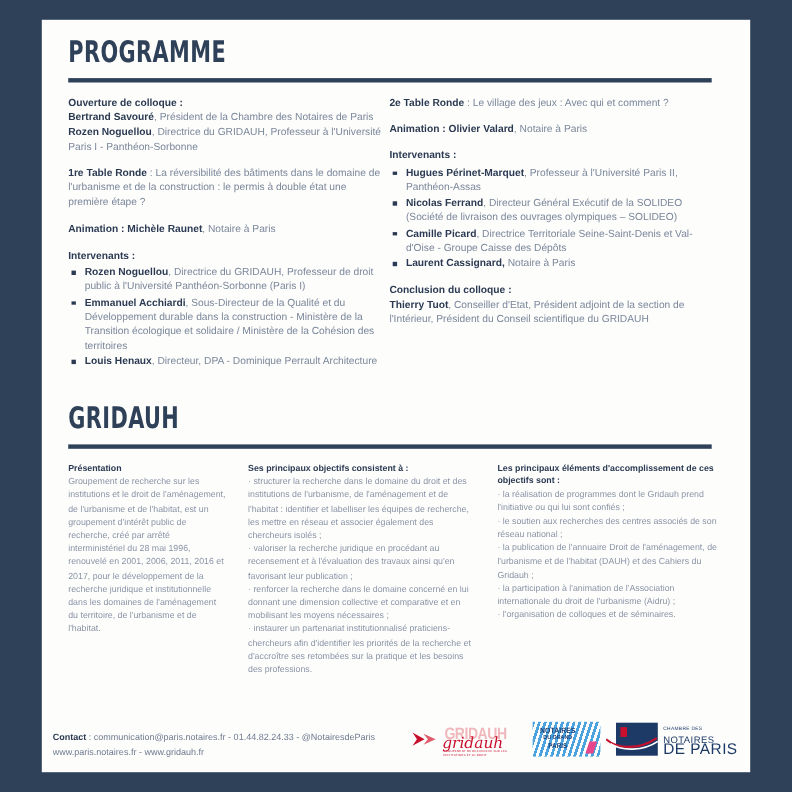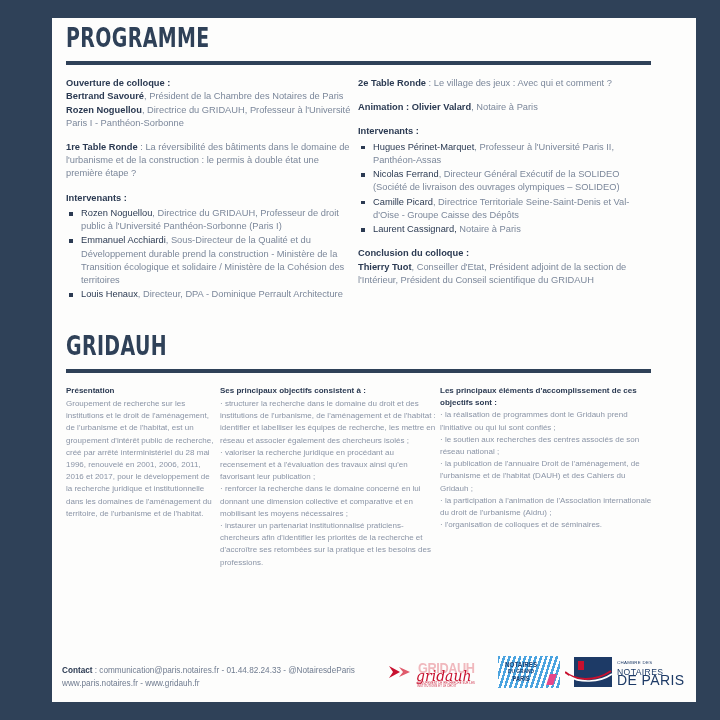--- a/index.html
+++ b/index.html
@@ -7,26 +7,26 @@
   body {
     width: 720px;
     height: 720px;
     background: #2f4158;
     font-family: "Liberation Sans", sans-serif;
     overflow: hidden;
   }
 
   .page {
     position: absolute;
-    left: 52px;
+    left: 38px;
     top: 18px;
     width: 644px;
     height: 684px;
     background: #fdfdfc;
-    padding: 4px;
+    padding: 14px;
   }
 
   
   .sec-title {
     font-family: "Liberation Sans Narrow", "DejaVu Sans Condensed", "Liberation Sans", sans-serif;
     font-weight: bold;
     font-size: 27px;
     letter-spacing: 0.5px;
     color: #2f4158;
     transform: scaleX(0.78);
@@ -82,28 +82,28 @@
   }
   ul.items li::before {
     content: "";
     position: absolute;
     left: 3px;
     top: 5px;
     width: 3.5px;
     height: 3.5px;
     background: #2b3a52;
   }
-  ul.items li b { color: #2b3a52; font-weight: normal; text-align: center; }
+  ul.items li b { color: #2b3a52; font-weight: bold; text-align: center; }
 
   
   .gridauh-head { padding: 18px 10px 0 10px; }
 
   .tri-wrap {
     display: flex;
-    gap: 2px;
+    gap: 18px;
     padding: 12px 10px 0 10px;
   }
   .tri-col { width: 180px; }
   .tri-col.c1 { width: 152px; }
   .tri-col.c2 { width: 218px; }
   .tri-col.c3 { width: 215px; }
 
   .tri-head {
     font-size: 8px;
     line-height: 11.5px;
@@ -280,26 +280,29 @@
       <div class="blk">
         <div class="lbl">Ouverture de colloque :</div>
         <p class="ln"><span class="nm">Bertrand Savouré</span><span>, Président de la Chambre des Notaires de Paris</span></p>
         <p class="ln"><span class="nm">Rozen Noguellou</span><span>, Directrice du GRIDAUH, Professeur à l'Université Paris I - Panthéon-Sorbonne</span></p>
       </div>
 
       <div class="blk">
         <p class="ln"><span class="nm">1re Table Ronde</span><span> : La réversibilité des bâtiments dans le domaine de l'urbanisme et de la construction : le permis à double état une première étape ?</span></p>
       </div>
 
+      <div class="blk">
+        <p class="ln"><span class="nm">Animation : Michèle Raunet</span><span>, Notaire à Paris</span></p>
+      </div>
 
       <div class="blk">
         <div class="lbl">Intervenants :</div>
         <ul class="items">
           <li><b>Rozen Noguellou</b><span>, Directrice du GRIDAUH, Professeur de droit public à l'Université Panthéon-Sorbonne (Paris I)</span></li>
-          <li><b>Emmanuel Acchiardi</b><span>, Sous-Directeur de la Qualité et du Développement durable prend la construction - Ministère de la Transition écologique et solidaire / Ministère de la Cohésion des territoires</span></li>
+          <li><b>Emmanuel Acchiardi</b><span>, Sous-Directeur de la Qualité et du Développement durable dans la construction - Ministère de la Transition écologique et solidaire / Ministère de la Cohésion des territoires</span></li>
           <li><b>Louis Henaux</b><span>, Directeur, DPA - Dominique Perrault Architecture</span></li>
         </ul>
       </div>
 
     </div>
 
     <div class="col right">
 
       <div class="blk">
         <p class="ln"><span class="nm">2e Table Ronde</span><span> : Le village des jeux : Avec qui et comment ?</span></p>

